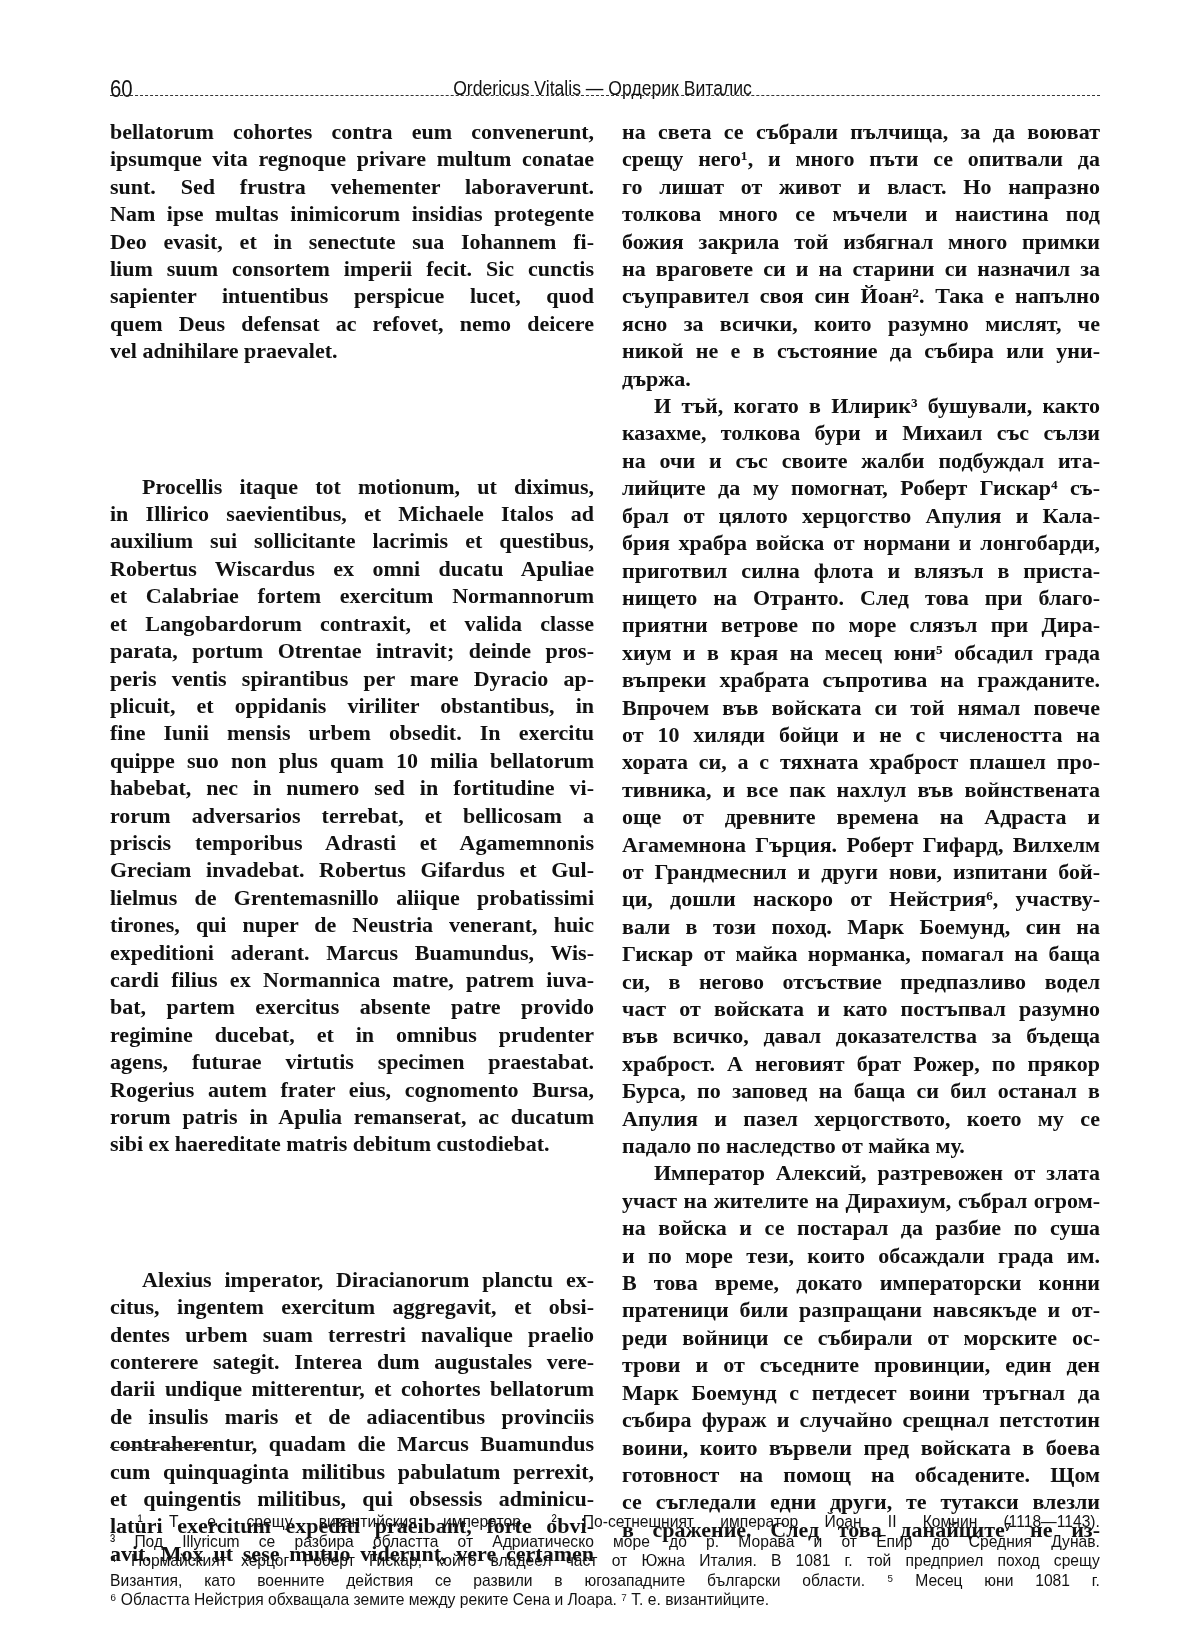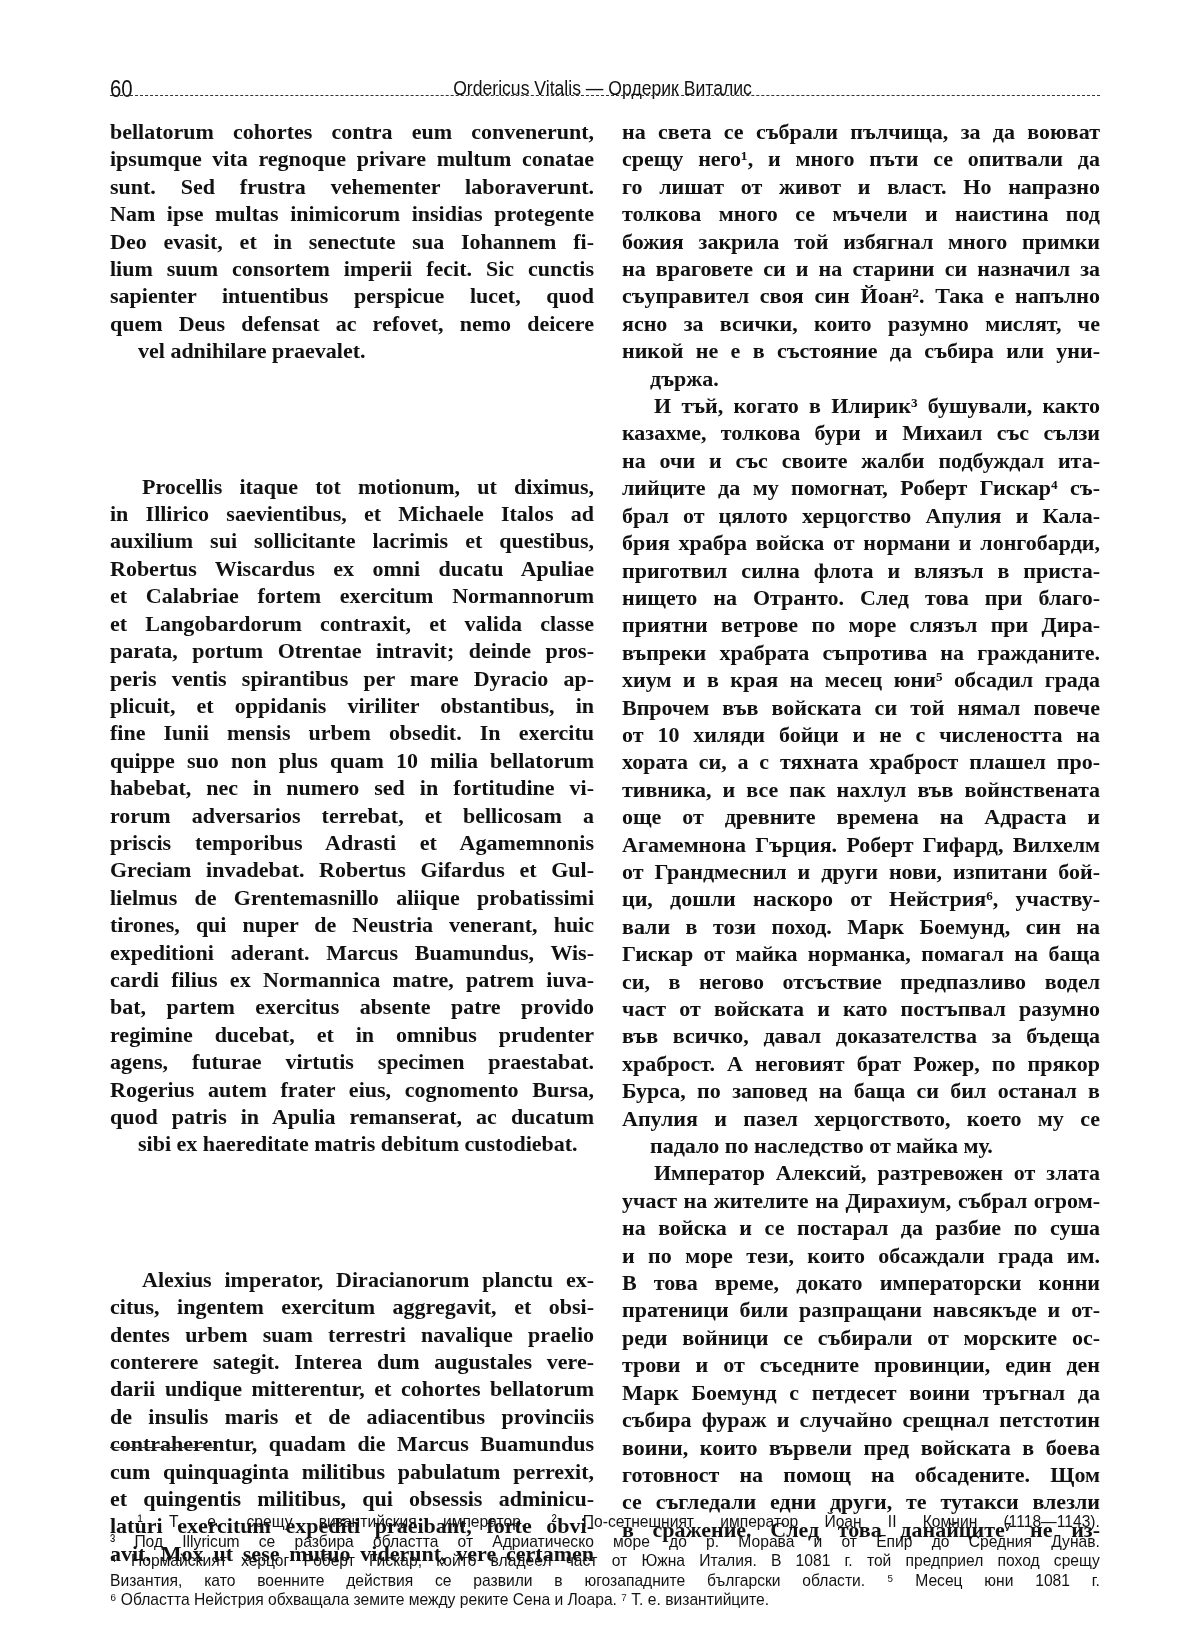--- a/index.html
+++ b/index.html
@@ -9,21 +9,21 @@
   .page-num { position: absolute; left: 0; top: 0; font-size: 24px;
               font-family: "Liberation Sans", sans-serif; font-stretch: condensed; transform: scaleX(0.85); transform-origin: left; }
   .running-title { position: absolute; left: 0; right: 0; top: 2px; text-align: center;
                    font-family: "Liberation Sans", sans-serif; font-size: 20px; transform: scaleX(0.88); }
   .header-rule { position: absolute; left: 110px; top: 95px; width: 990px; border-top: 1.5px dashed #333; }
   .col { position: absolute; font-size: 22px; line-height: 27.4px; text-align: justify; }
   .col-left { left: 110px; top: 118px; width: 484px; }
   .col-right { left: 622px; top: 118px; width: 478px; }
   .para { margin: 0; font-weight: bold; }
   .line { display: block; text-align: justify; text-align-last: justify; white-space: nowrap; }
-  .line.last { text-align-last: left; margin-left: 28px; }
+  .line.last { text-align-last: left; }
   .indent { padding-left: 32px; }
   .gap-2 { height: 108px; }
   .fn-rule { position: absolute; left: 110px; top: 1447px; width: 108px; border-top: 1.5px solid #333; }
   .footnotes { position: absolute; left: 110px; top: 1512px; width: 990px; font-size: 17px; line-height: 19.5px;
                font-family: "Liberation Sans", sans-serif; }
   .fn-line { display: block; white-space: nowrap; text-align: justify; text-align-last: justify; transform: scaleX(0.92); transform-origin: left; width: 1076px; }
   .fn-line.first { padding-left: 30px; width: 1046px; }
   .fn-line.last { text-align-last: left; }
 </style>
 </head>
@@ -65,21 +65,21 @@
       <span class="line">priscis temporibus Adrasti et Agamemnonis</span>
       <span class="line">Greciam invadebat. Robertus Gifardus et Gul-</span>
       <span class="line">lielmus de Grentemasnillo aliique probatissimi</span>
       <span class="line">tirones, qui nuper de Neustria venerant, huic</span>
       <span class="line">expeditioni aderant. Marcus Buamundus, Wis-</span>
       <span class="line">cardi filius ex Normannica matre, patrem iuva-</span>
       <span class="line">bat, partem exercitus absente patre provido</span>
       <span class="line">regimine ducebat, et in omnibus prudenter</span>
       <span class="line">agens, futurae virtutis specimen praestabat.</span>
       <span class="line">Rogerius autem frater eius, cognomento Bursa,</span>
-      <span class="line">quod patris in Apulia remanserat, ac ducatum</span>
+      <span class="line">rorum patris in Apulia remanserat, ac ducatum</span>
       <span class="line last">sibi ex haereditate matris debitum custodiebat.</span>
     </div>
   <div class="gap-2"></div>
   <div class="para">
       <span class="line indent">Alexius imperator, Diracianorum planctu ex-</span>
       <span class="line">citus, ingentem exercitum aggregavit, et obsi-</span>
       <span class="line">dentes urbem suam terrestri navalique praelio</span>
       <span class="line">conterere sategit. Interea dum augustales vere-</span>
       <span class="line">darii undique mitterentur, et cohortes bellatorum</span>
       <span class="line">de insulis maris et de adiacentibus provinciis</span>
@@ -107,22 +107,22 @@
   <div class="para">
       <span class="line indent">И тъй, когато в Илирик³ бушували, както</span>
       <span class="line">казахме, толкова бури и Михаил със сълзи</span>
       <span class="line">на очи и със своите жалби подбуждал ита-</span>
       <span class="line">лийците да му помогнат, Роберт Гискар⁴ съ-</span>
       <span class="line">брал от цялото херцогство Апулия и Кала-</span>
       <span class="line">брия храбра войска от нормани и лонгобарди,</span>
       <span class="line">приготвил силна флота и влязъл в приста-</span>
       <span class="line">нището на Отранто. След това при благо-</span>
       <span class="line">приятни ветрове по море слязъл при Дира-</span>
+      <span class="line">хиум и в края на месец юни⁵ обсадил града</span>
       <span class="line">въпреки храбрата съпротива на гражданите.</span>
-      <span class="line">хиум и в края на месец юни⁵ обсадил града</span>
       <span class="line">Впрочем във войската си той нямал повече</span>
       <span class="line">от 10 хиляди бойци и не с числеността на</span>
       <span class="line">хората си, а с тяхната храброст плашел про-</span>
       <span class="line">тивника, и все пак нахлул във войнствената</span>
       <span class="line">още от древните времена на Адраста и</span>
       <span class="line">Агамемнона Гърция. Роберт Гифард, Вилхелм</span>
       <span class="line">от Грандмеснил и други нови, изпитани бой-</span>
       <span class="line">ци, дошли наскоро от Нейстрия⁶, участву-</span>
       <span class="line">вали в този поход. Марк Боемунд, син на</span>
       <span class="line">Гискар от майка норманка, помагал на баща</span>

